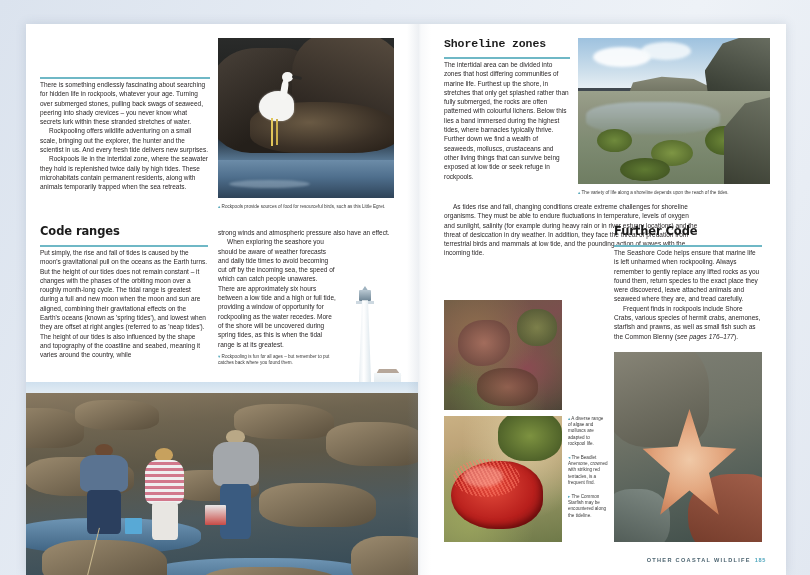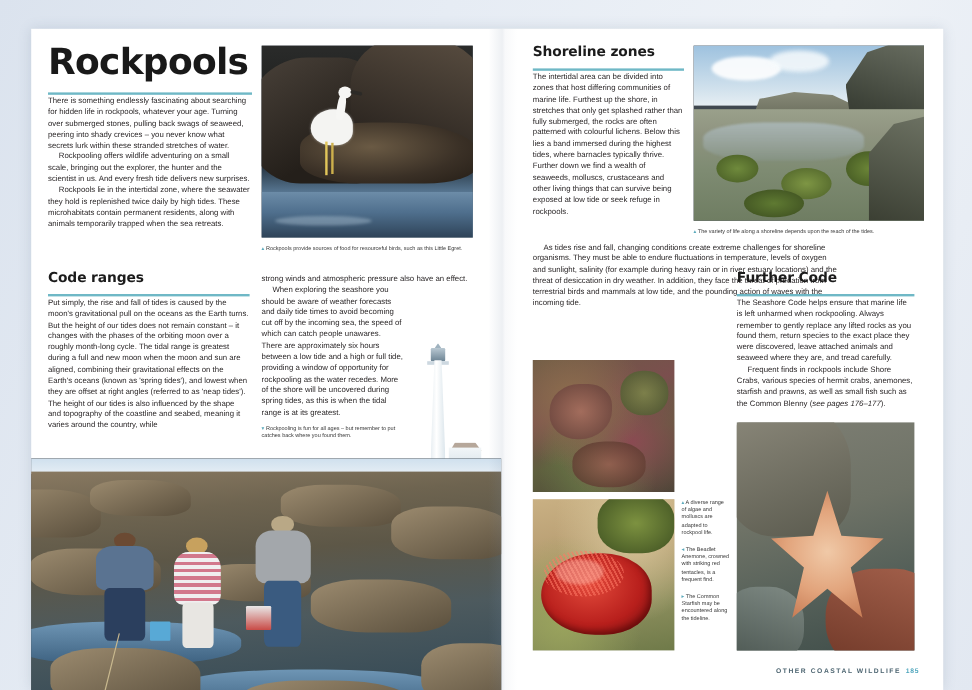--- a/index.html
+++ b/index.html
@@ -220,21 +220,20 @@
 </style>
 </head>
 <body>
 
 <div id="backdrop"></div>
 
 <div id="spread">
 
   <div class="page" id="page-left">
 
-    <h1 class="title" style="position:absolute; left:14px; top:14px; width:180px;">Rockpools</h1>
     <div class="rule" style="position:absolute; left:14px; top:48px; width:170px;"></div>
 
     <div class="col" style="left:14px; top:56px; width:168px;">
       <p class="body">There is something endlessly fascinating about searching for hidden life in rockpools, whatever your age. Turning over submerged stones, pulling back swags of seaweed, peering into shady crevices – you never know what secrets lurk within these stranded stretches of water.</p>
       <p class="body">Rockpooling offers wildlife adventuring on a small scale, bringing out the explorer, the hunter and the scientist in us. And every fresh tide delivers new surprises.</p>
       <p class="body">Rockpools lie in the intertidal zone, where the seawater they hold is replenished twice daily by high tides. These microhabitats contain permanent residents, along with animals temporarily trapped when the sea retreats.</p>
     </div>
 
     <h2 class="subhead" style="position:absolute; left:14px; top:202px;">Code ranges</h2>
     <div class="rule" style="position:absolute; left:14px; top:216px; width:168px;"></div>
@@ -318,21 +317,21 @@
 
       <div style="position:absolute; left:49%; top:56%; width:5%; height:9%; background:linear-gradient(180deg,#e8e8e8,#c94b46); border-radius:1px;"></div>
       <div style="position:absolute; left:30%; top:62%; width:4%; height:7%; background:#58a9d6; border-radius:1px;"></div>
       <div style="position:absolute; left:22%; top:66%; width:1.2px; height:26%; background:#c9b98f; transform:rotate(14deg);"></div>
 
     </div>
   </div>
 
   <div class="page" id="page-right">
 
-    <h2 class="subhead" style="position:absolute; left:26px; top:14px;">Shoreline zones</h2>
+    <h2 class="subhead" style="position:absolute; left:26px; top:14px;font-family:Liberation Mono, monospace;">Shoreline zones</h2>
     <div class="rule" style="position:absolute; left:26px; top:28px; width:126px;"></div>
     <div class="col" style="left:26px; top:36px; width:126px;">
       <p class="body">The intertidal area can be divided into zones that host differing communities of marine life. Furthest up the shore, in stretches that only get splashed rather than fully submerged, the rocks are often patterned with colourful lichens. Below this lies a band immersed during the highest tides, where barnacles typically thrive. Further down we find a wealth of seaweeds, molluscs, crustaceans and other living things that can survive being exposed at low tide or seek refuge in rockpools.</p>
     </div>
 
     <div class="col" style="left:26px; top:178px; width:256px;">
       <p class="body" style="text-indent:9px;">As tides rise and fall, changing conditions  create extreme challenges for shoreline organisms. They must be able to endure fluctuations in temperature, levels of oxygen and sunlight, salinity (for example during heavy rain or in river estuary locations) and the threat of desiccation in dry weather. In addition, they face the threat of predation from terrestrial birds and mammals at low tide, and the pounding action of waves with the incoming tide.</p>
     </div>
 
     <div class="photo ph-shore" style="left:160px; top:14px; width:192px; height:146px;">

